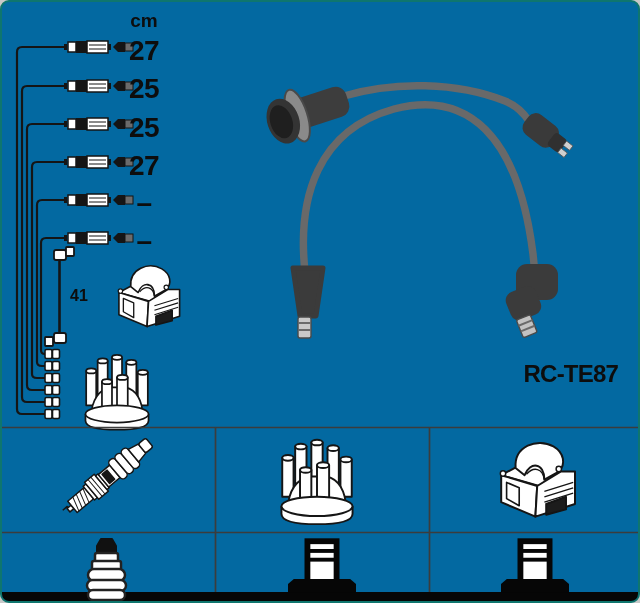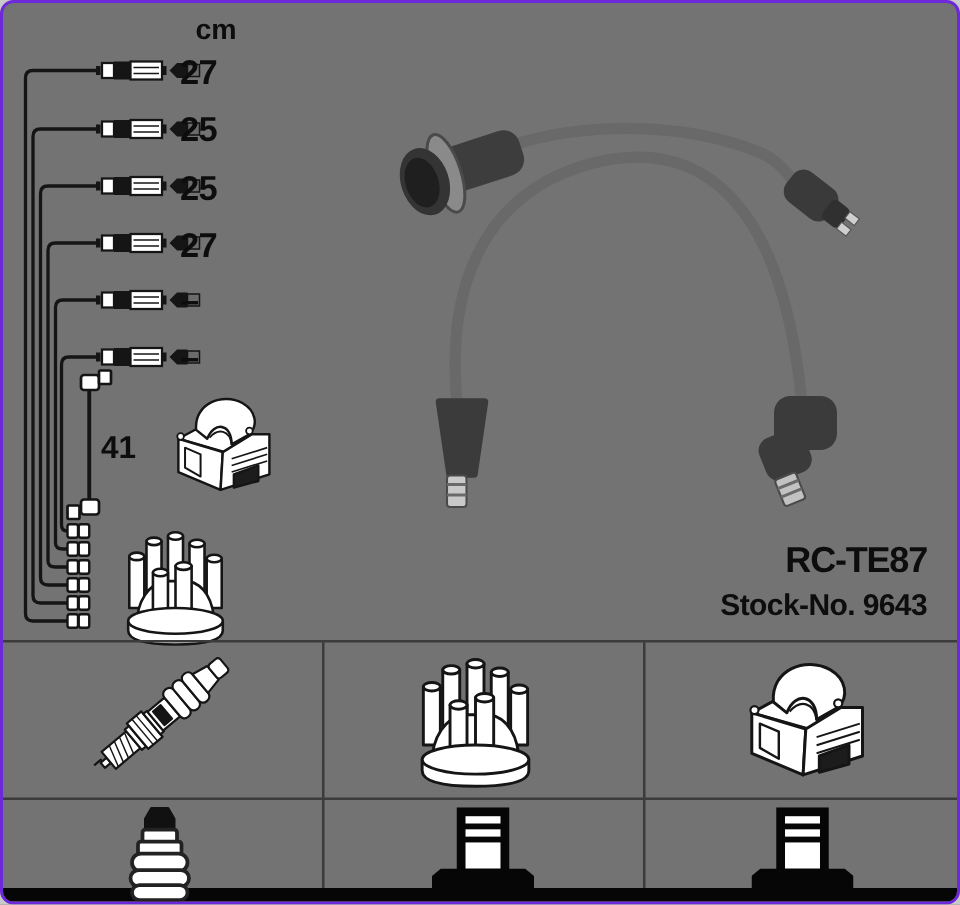--- a/index.html
+++ b/index.html
@@ -1,23 +1,23 @@
 <!DOCTYPE html>
 <html><head>
 <meta charset="utf-8">
 <style>
   html,body{margin:0;padding:0;background:#c9c9c9;}
   .stage{position:relative;width:640px;height:603px;font-family:"Liberation Sans",sans-serif;}
-  .card{position:absolute;inset:0;background:#737373;border:2px solid #6d28d9;border-radius:9px;overflow:hidden;}
+  .card{position:absolute;inset:0;background:#0369a1;border:2px solid #0f766e;border-radius:9px;overflow:hidden;}
   .art{position:absolute;left:0;top:0;width:636px;height:599px;}
   .txt{position:absolute;color:#0d0d0d;white-space:nowrap;}
   .cm{top:8px;left:118px;width:48px;text-align:center;font-size:19px;font-weight:700;}
-  .len{left:118px;width:48px;font-size:23px;font-weight:700;letter-spacing:-0.5px;}
+  .len{left:118px;width:48px;text-align:center;font-size:28px;font-weight:700;letter-spacing:-0.5px;}
   .r0{top:33px}.r1{top:71px}.r2{top:110px}.r3{top:148px}.r4{top:185px}.r5{top:223px}
-  .n41{left:56px;top:285px;width:42px;text-align:center;font-size:21px;font-weight:700;}
+  .n41{left:56px;top:285px;width:42px;text-align:center;font-size:16px;font-weight:700;}
   .code{right:20px;top:358px;font-size:24px;font-weight:700;letter-spacing:-0.8px;}
   .stock{right:20px;top:391px;font-size:20px;font-weight:700;letter-spacing:-0.4px;}
 </style>
 </head>
 <body>
 
 <div class="stage">
   <div class="card">
 
     <svg class="art" viewBox="0 0 636 599">
@@ -226,15 +226,14 @@
     <span class="txt cm">cm</span>
     <span class="txt len r0">27</span>
     <span class="txt len r1">25</span>
     <span class="txt len r2">25</span>
     <span class="txt len r3">27</span>
     <span class="txt len r4">–</span>
     <span class="txt len r5">–</span>
     <span class="txt n41">41</span>
 
     <span class="txt code">RC-TE87</span>
-    <span class="txt stock">Stock-No. 9643</span>
   </div>
 </div>
 
 </body></html>

